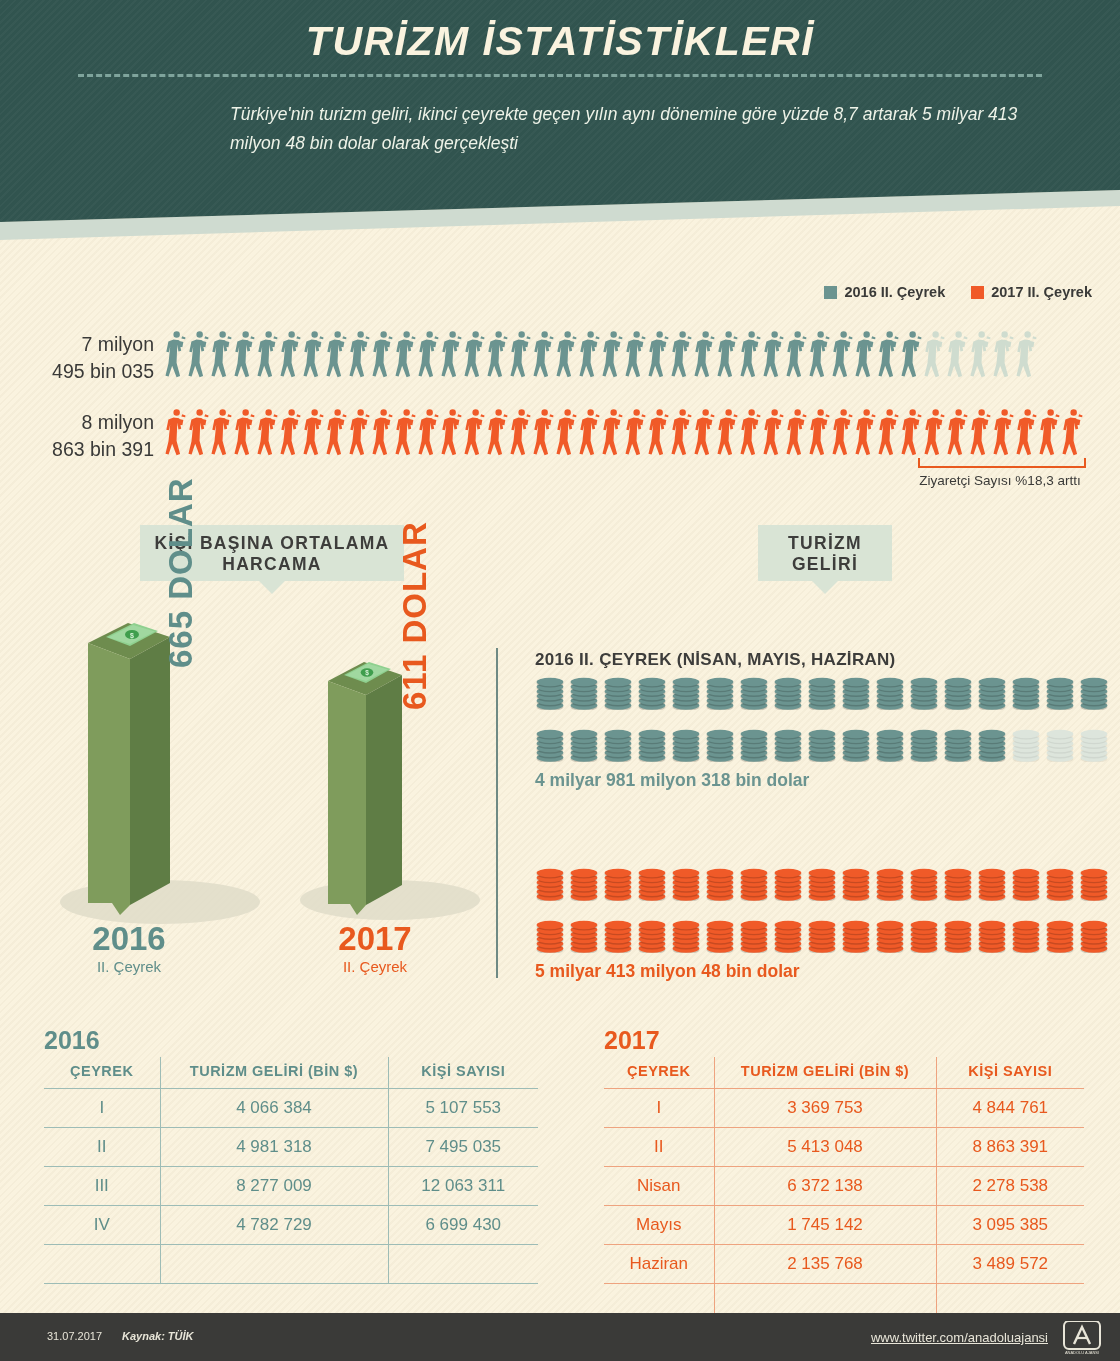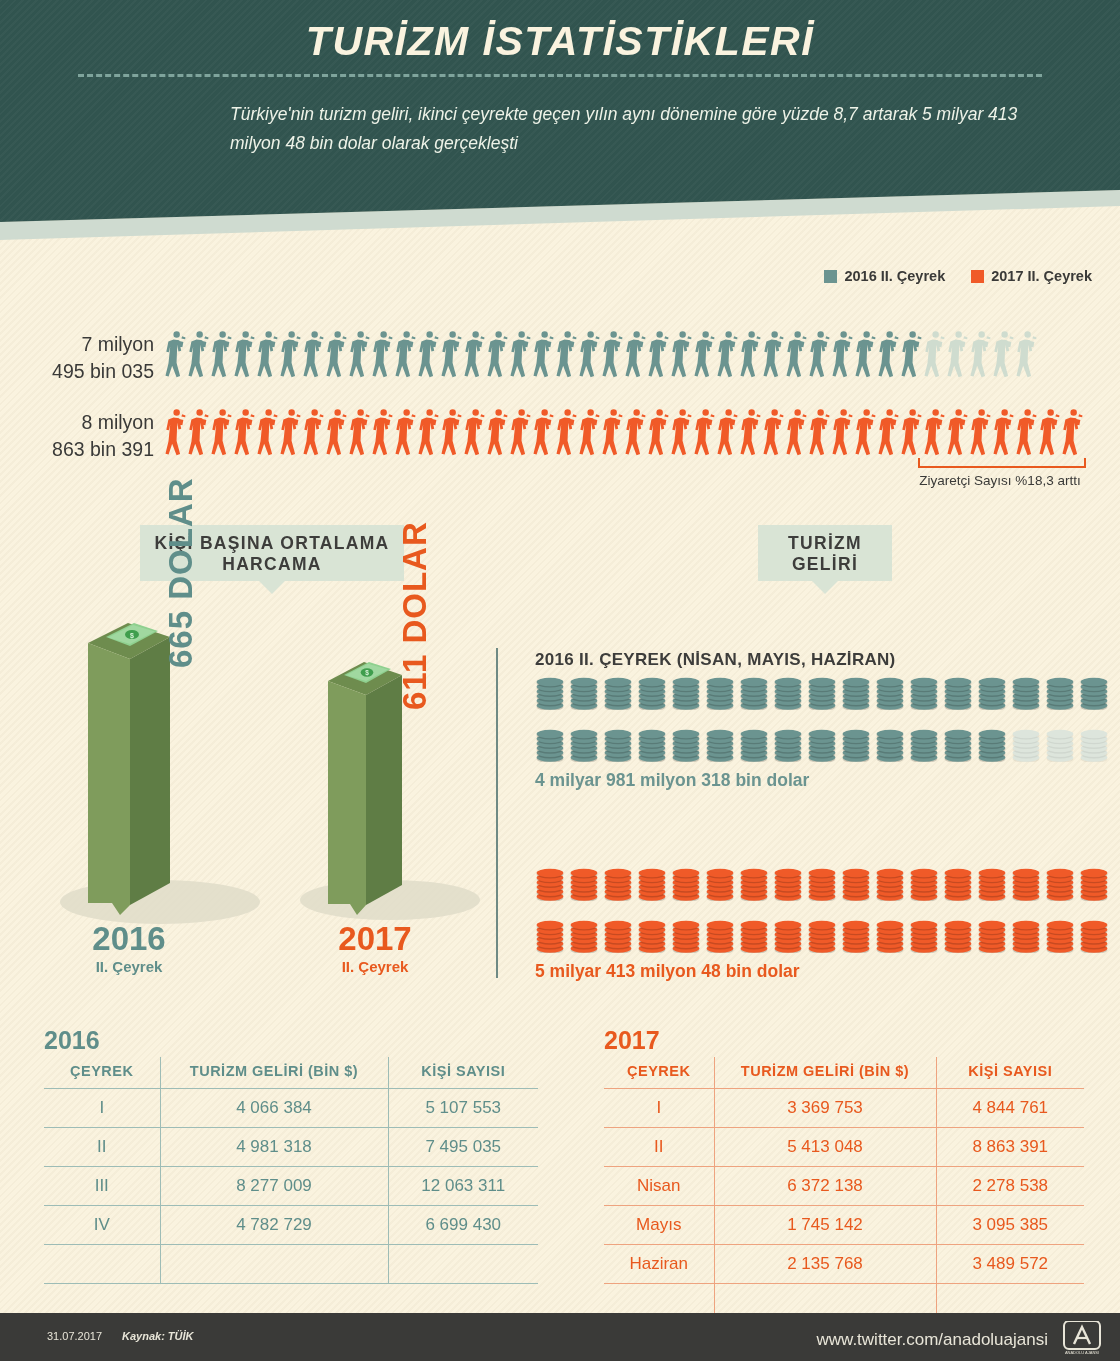--- a/index.html
+++ b/index.html
@@ -45,21 +45,21 @@
     border-top: 3px dashed #7fa49c;
   }
   .subtitle {
     position: absolute; left: 230px; top: 100px; width: 820px;
     font-size: 17.5px; line-height: 29px; color: #eef3e8;
   }
   .traveler { position: absolute; left: 46px; top: 82px; width: 140px; height: 130px; }
 
   
   .legend {
-    position: absolute; right: 28px; top: 268px;
+    position: absolute; right: 28px; top: 284px;
     display: flex; gap: 26px; align-items: center;
     font-size: 14.5px; color: #3a3a38; font-weight: 600;
     z-index: 5;
   }
   .legend-item { display: flex; align-items: center; gap: 7px; }
   .swatch { width: 13px; height: 13px; display: inline-block; }
 
   
   .sec-title {
     position: absolute; left: 170px; top: 292px;
@@ -116,21 +116,21 @@
     position: absolute; transform: rotate(-90deg); transform-origin: left bottom;
     font-size: 33px; font-weight: bold; letter-spacing: 1px; white-space: nowrap;
     font-stretch: condensed;
   }
   .bar-year {
     position: absolute; text-align: center; width: 150px;
     font-size: 33px; font-weight: bold; font-stretch: condensed;
   }
   .bar-qtr {
     position: absolute; text-align: center; width: 150px;
-    font-size: 15px; font-weight: 700;
+    font-size: 15px; font-weight: 400;
   }
 
   
   .vsep { position: absolute; left: 496px; top: 648px; width: 2px; height: 330px; background: #6f8a84; }
   .coin-head {
     position: absolute; font-size: 17px; font-weight: bold;
     color: #3d3d3b; letter-spacing: .3px; font-stretch: condensed;
   }
   .coin-row { position: absolute; display: flex; gap: 2px; }
   .coin-stack { width: 32px; height: 36px; flex: none; }
@@ -155,21 +155,21 @@
   .tbl-year.y17 { color: #e8591e; }
   .empty-row td { height: 26px; }
 
   
   .footer {
     position: absolute; left: 0; bottom: 0; width: 1120px; height: 48px;
     background: #3a3a38; color: #e8e5d8;
   }
   .footer-date { position: absolute; left: 30px; top: 17px; font-size: 11px; margin-left: 17px; }
   .footer-src { position: absolute; left: 122px; top: 17px; font-size: 11px; font-style: italic; font-weight: bold; }
-  .footer-tw { position: absolute; right: 72px; top: 17px; font-size: 17px; }
+  .footer-tw { position: absolute; right: 72px; top: 17px; font-size: 13px; text-decoration: underline; }
   .footer-logo { position: absolute; right: 18px; top: 8px; width: 40px; height: 34px; }
 </style>
 </head>
 <body>
 
 <div class="page">
 
   <div class="header-shade"></div>
   <div class="header">
     <div class="title">TURİZM İSTATİSTİKLERİ</div>

